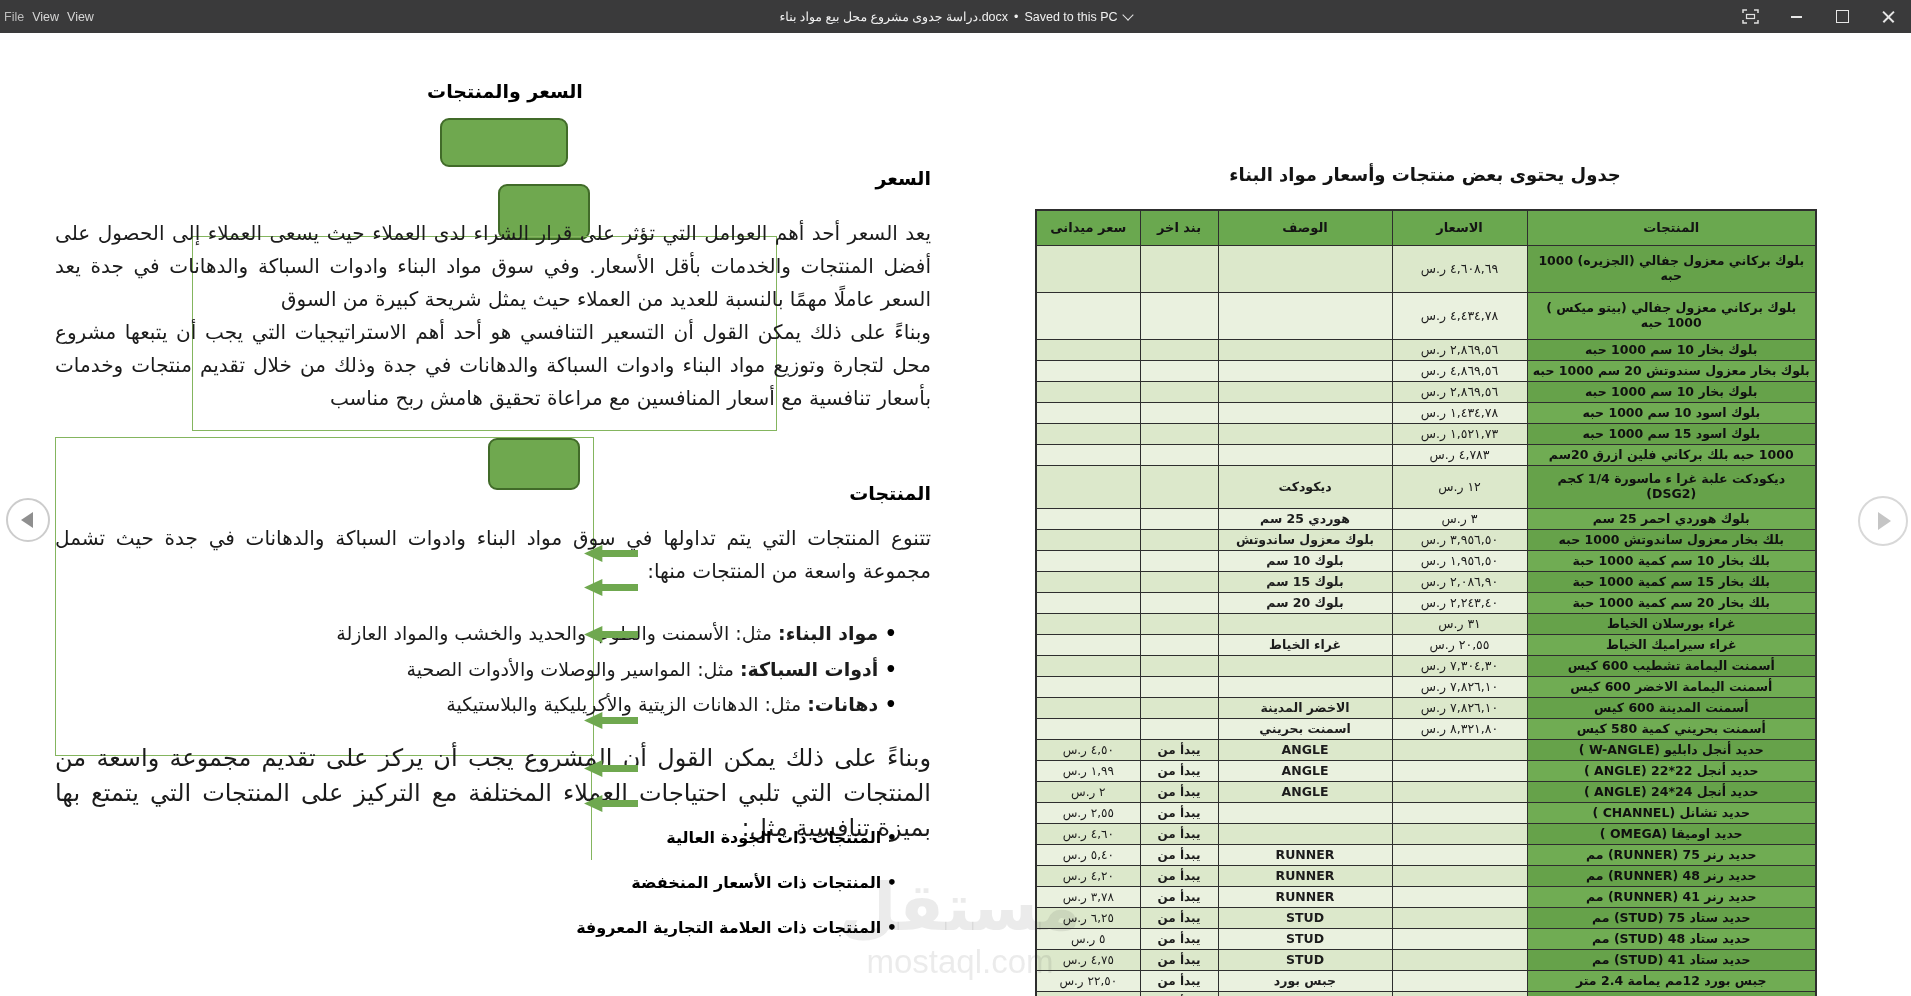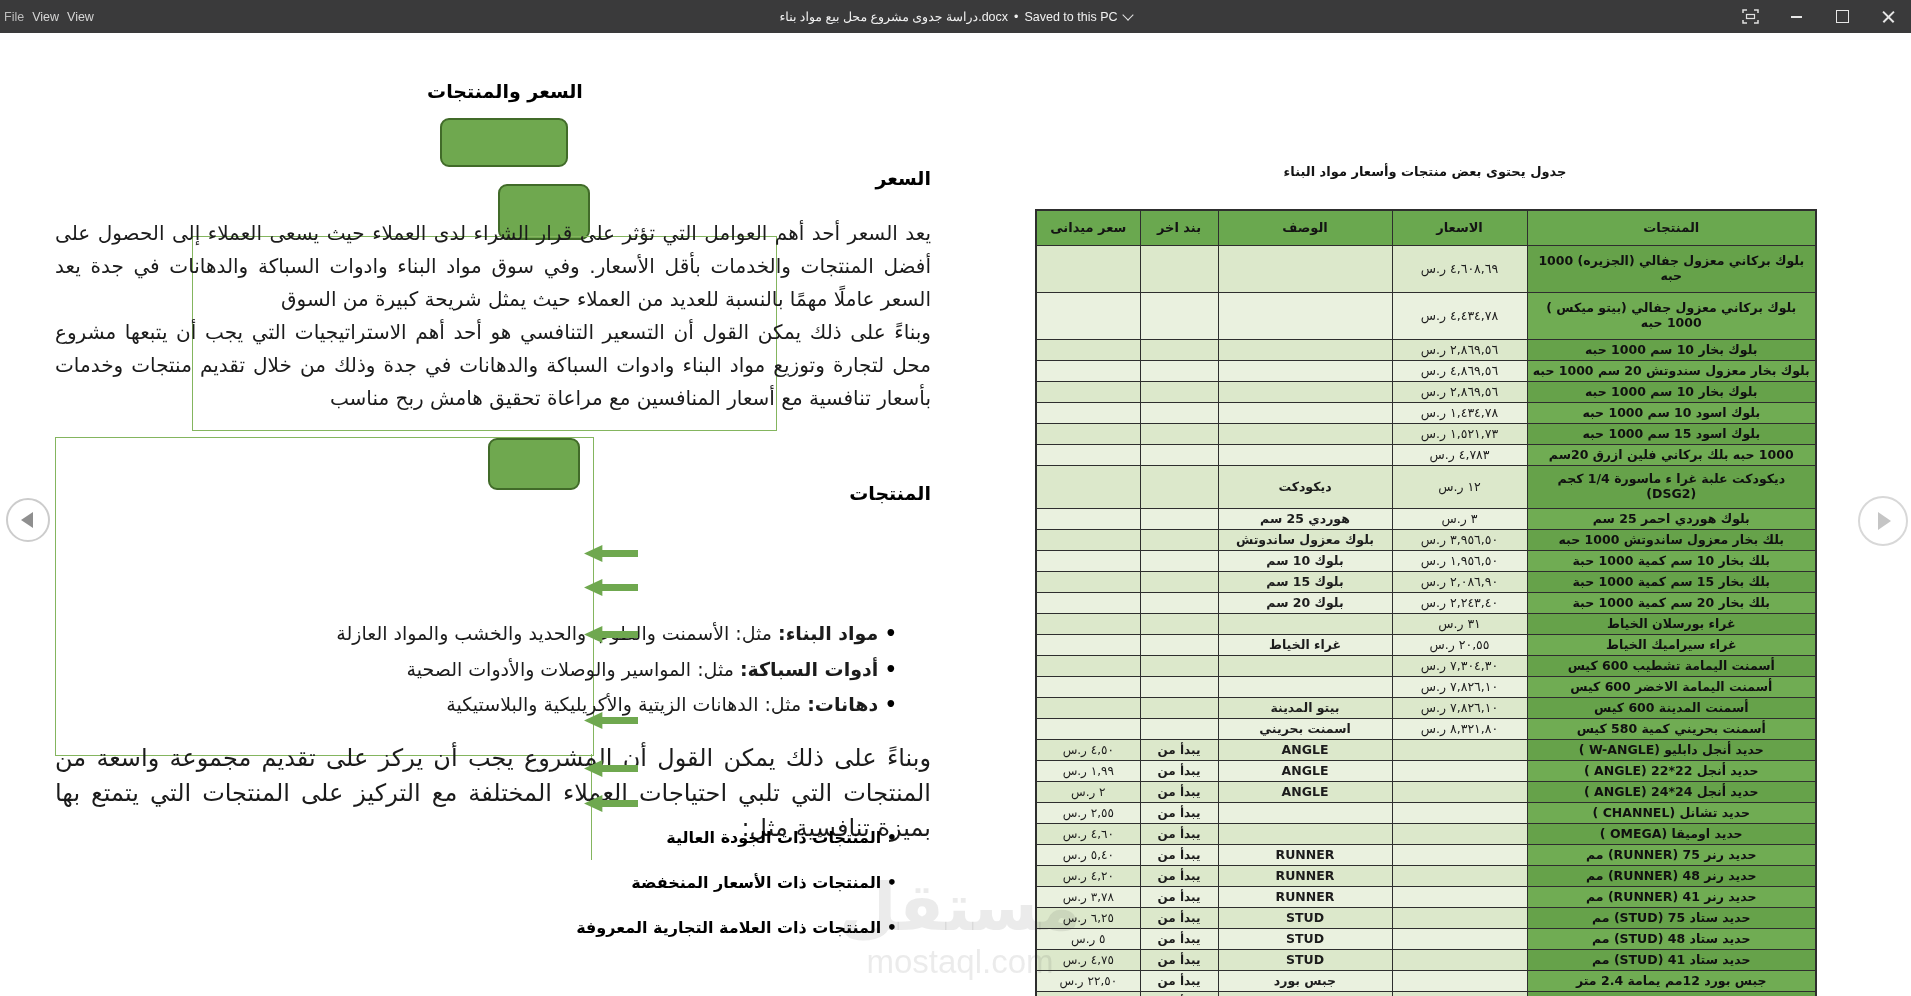--- a/index.html
+++ b/index.html
@@ -52,21 +52,21 @@
     filter:drop-shadow(0 0 1px #2f511c);}
   
   .pag{position:absolute;border-radius:50%;background:#fff;border:2px solid #cccccc;
     display:flex;align-items:center;justify-content:center;}
   .tri-l{width:0;height:0;border-top:8px solid transparent;border-bottom:8px solid transparent;
     border-right:12px solid #8f8f8f;margin-right:3px;}
   .tri-r{width:0;height:0;border-top:9px solid transparent;border-bottom:9px solid transparent;
     border-left:13px solid #c5c5c5;margin-left:3px;}
   
   .tbl-title{position:absolute;left:1125px;top:131px;width:600px;text-align:center;
-    direction:rtl;font-size:13px;font-weight:bold;color:#141414;}
+    direction:rtl;font-size:18px;font-weight:bold;color:#141414;}
   table.price{
     position:absolute;left:1035px;top:176px;width:780px;
     border-collapse:collapse;table-layout:fixed;direction:rtl;
     border:2px solid #2e2e2e;
   }
   table.price th,table.price td{
     border:1px solid #2e2e2e;text-align:center;vertical-align:middle;
     padding:0 3px;line-height:1.18;overflow:hidden;
   }
   table.price th{height:34px;background:#6aa84f;font-weight:bold;font-size:13px;color:#141414;}
@@ -137,20 +137,21 @@
   <div class="vseg" style="left:591px;top:721px;height:106px;"></div>
 
   <div class="abs para" style="left:55px;top:184px;width:876px;">يعد السعر أحد أهم العوامل التي تؤثر على قرار الشراء لدى العملاء حيث يسعى العملاء إلى الحصول على أفضل المنتجات والخدمات بأقل الأسعار. وفي سوق مواد البناء وادوات السباكة والدهانات في جدة يعد السعر عاملًا مهمًا بالنسبة للعديد من العملاء حيث يمثل شريحة كبيرة من السوق</div>
 
   <div class="abs para" style="left:55px;top:283px;width:876px;">وبناءً على ذلك يمكن القول أن التسعير التنافسي هو أحد أهم الاستراتيجيات التي يجب أن يتبعها مشروع محل لتجارة وتوزيع مواد البناء وادوات السباكة والدهانات في جدة وذلك من خلال تقديم منتجات وخدمات بأسعار تنافسية مع أسعار المنافسين مع مراعاة تحقيق هامش ربح مناسب</div>
 
   <div class="green-rect" style="left:488px;top:405px;width:88px;height:48px;"></div>
 
   <div class="abs h-sub" style="left:700px;top:449px;width:231px;">المنتجات</div>
 
+  <div class="abs para" style="left:55px;top:489px;width:876px;">تتنوع المنتجات التي يتم تداولها في سوق مواد البناء وادوات السباكة والدهانات في جدة حيث تشمل مجموعة واسعة من المنتجات منها:</div>
 
   <div class="abs blt" style="left:60px;top:589px;width:837px;">
     <span class="b">مواد البناء:</span><span> مثل: الأسمنت والطوب والحديد والخشب والمواد العازلة</span>
   </div>
   <div class="abs blt" style="left:60px;top:625px;width:837px;">
     <span class="b">أدوات السباكة:</span><span> مثل: المواسير والوصلات والأدوات الصحية</span>
   </div>
   <div class="abs blt" style="left:60px;top:660px;width:837px;">
     <span class="b">دهانات:</span><span> مثل: الدهانات الزيتية والأكريليكية والبلاستيكية</span>
   </div>
@@ -317,21 +318,21 @@
         <tr class="band-b">
           <td>أسمنت اليمامة الاخضر 600 كيس</td>
           <td>٧,٨٢٦,١٠ ر.س</td>
           <td></td>
           <td></td>
           <td></td>
         </tr>
         <tr class="band-a">
           <td>أسمنت المدينة 600 كيس</td>
           <td>٧,٨٢٦,١٠ ر.س</td>
-          <td>بيتو المدينة</td>
+          <td>الاخضر المدينة</td>
           <td></td>
           <td></td>
         </tr>
         <tr class="band-b">
           <td>أسمنت بحريني كمية 580 كيس</td>
           <td>٨,٣٢١,٨٠ ر.س</td>
           <td>اسمنت بحريني</td>
           <td></td>
           <td></td>
         </tr>

